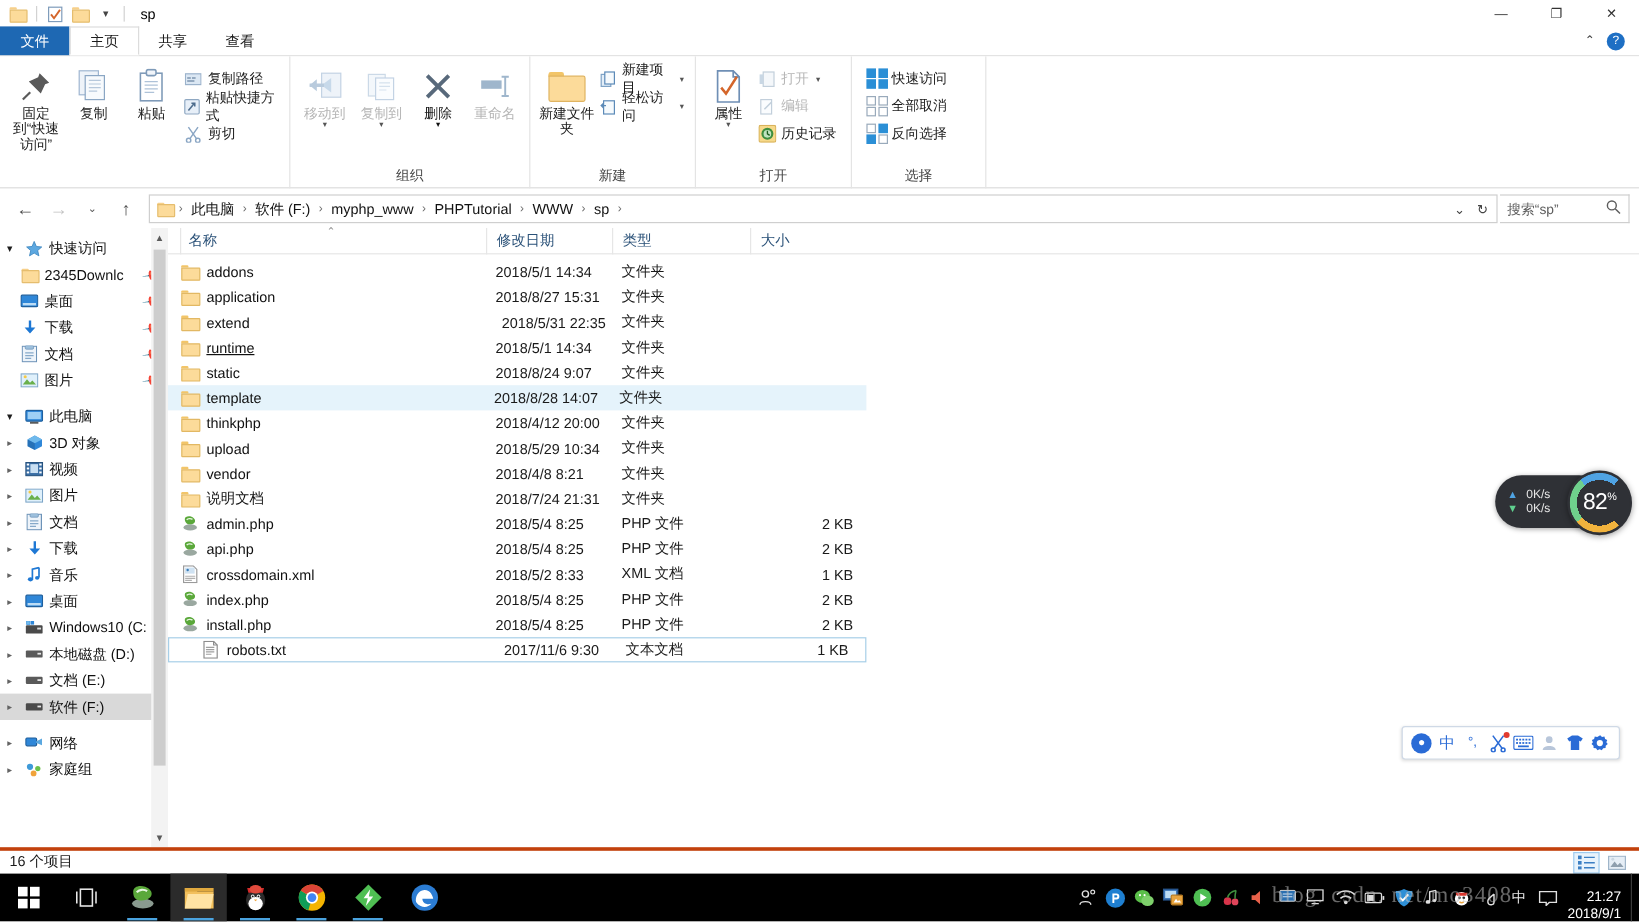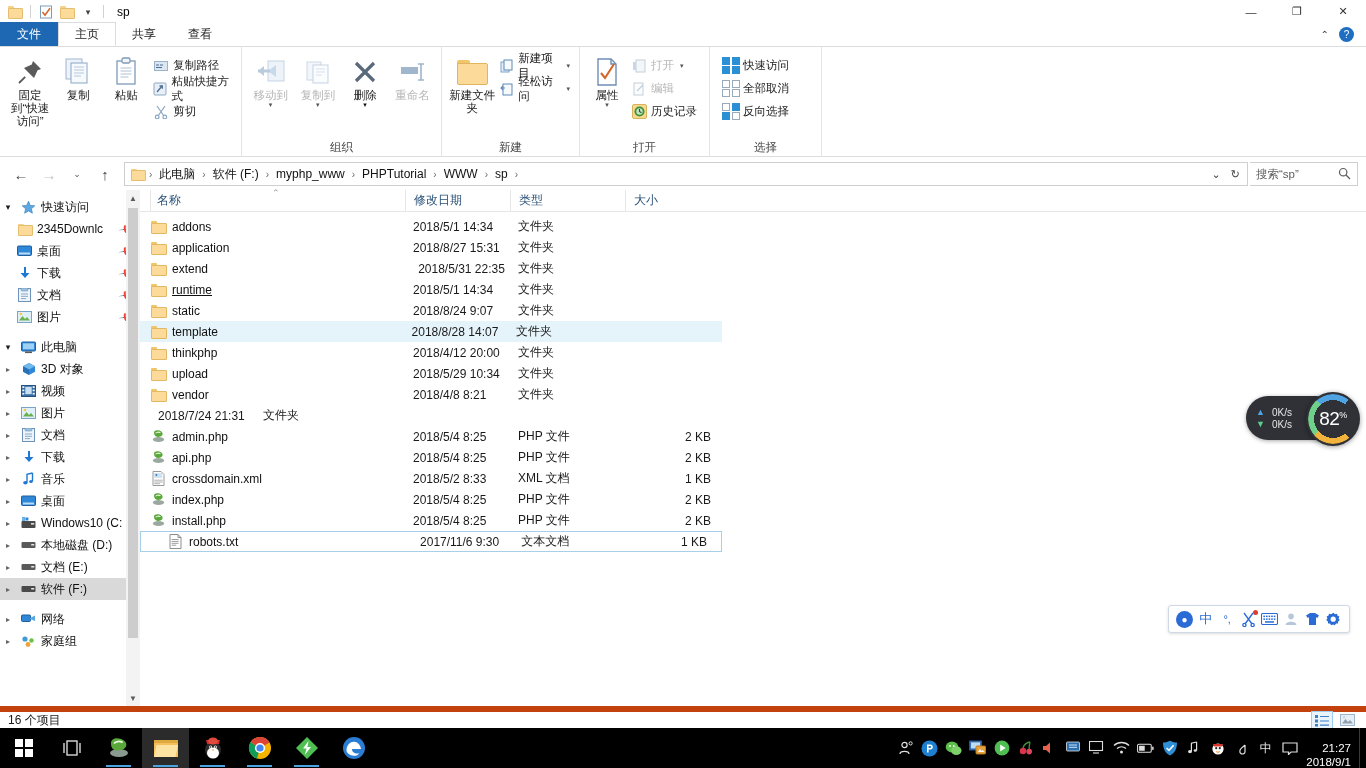--- a/index.html
+++ b/index.html
@@ -154,21 +154,21 @@
   .cell { padding-left:8px; color:#1a1a1a; }
   .cell.size { text-align:right; padding-right:14px; }
   .fico { width:16px; flex:0 0 16px; display:flex; align-items:center; justify-content:center; }
   .fico-folder{ width:15px;height:12px;position:relative;}
   .fico-folder::before{content:"";position:absolute;left:0;top:0;width:6px;height:2.5px;background:#f2c569;border-radius:1px 1px 0 0;}
   .fico-folder::after{content:"";position:absolute;left:0;top:2px;width:14px;height:9.5px;background:#fcdb9a;border:1px solid #e2b863;border-radius:0 1px 1px 1px;}
 
   
   .statusbar {
     position:absolute; top:706px; left:0; width:1366px; height:22px;
-    background:#fff; border-top:6px solid #c2410c; display:flex; align-items:center;
+    background:#fff; border-top:3px solid #c2410c; display:flex; align-items:center;
     padding:0 8px; font-size:12px; color:#1a1a1a;
   }
   .viewbtns { margin-left:auto; display:flex; gap:3px; align-items:center; }
   .vbtn { width:22px; height:18px; display:flex; align-items:center; justify-content:center; }
   .vbtn.active { border:1px solid #9ecbef; background:#e8f3fc; }
 
   
   .taskbar {
     position:absolute; top:728px; left:0; width:1366px; height:40px;
     background:#000; display:flex; align-items:center;
@@ -919,20 +919,26 @@
                 <span class="fico-folder"></span>
               </span>
               <span>vendor</span>
             </div>
           <div class="cell" style="width:105px;">2018/4/8 8:21</div>
           <div class="cell" style="width:115px;">文件夹</div>
           <div class="cell size" style="width:100px;"></div>
         </div>
 
         <div class="frow">
+          <div class="cell-name" style="width:255px;">
+              <span class="fico">
+                <span class="fico-folder"></span>
+              </span>
+              <span>说明文档</span>
+            </div>
           <div class="cell" style="width:105px;">2018/7/24 21:31</div>
           <div class="cell" style="width:115px;">文件夹</div>
           <div class="cell size" style="width:100px;"></div>
         </div>
 
         <div class="frow">
           <div class="cell-name" style="width:255px;">
               <span class="fico">
             <svg width="15" height="15" viewBox="0 0 15 15">
                   <ellipse cx="7.5" cy="10.5" rx="5.6" ry="2.6" fill="#9aa8a0"></ellipse>
@@ -1307,14 +1313,15 @@
         </svg>
     </span>
     <span class="imeico">
       <svg width="15" height="15" viewBox="0 0 15 15">
           <path d="M7.5 0.8 L9 2.2 L11 1.8 L11.6 3.8 L13.4 4.6 L12.6 6.5 L13.8 8.1 L12.1 9.4 L12 11.4 L10 11.6 L8.8 13.3 L7 12.4 L5.2 13.3 L4 11.6 L2 11.4 L1.9 9.4 L0.2 8.1 L1.4 6.5 L0.6 4.6 L2.4 3.8 L3 1.8 L5 2.2 Z" fill="#2a6bd6"></path>
           <circle cx="7.2" cy="7.2" r="2.6" fill="#fff"></circle>
         </svg>
     </span>
   </div>
 
+  <div class="watermark">blog. csdn. net/mo3408</div>
 
 </div>
 
 </body></html>

